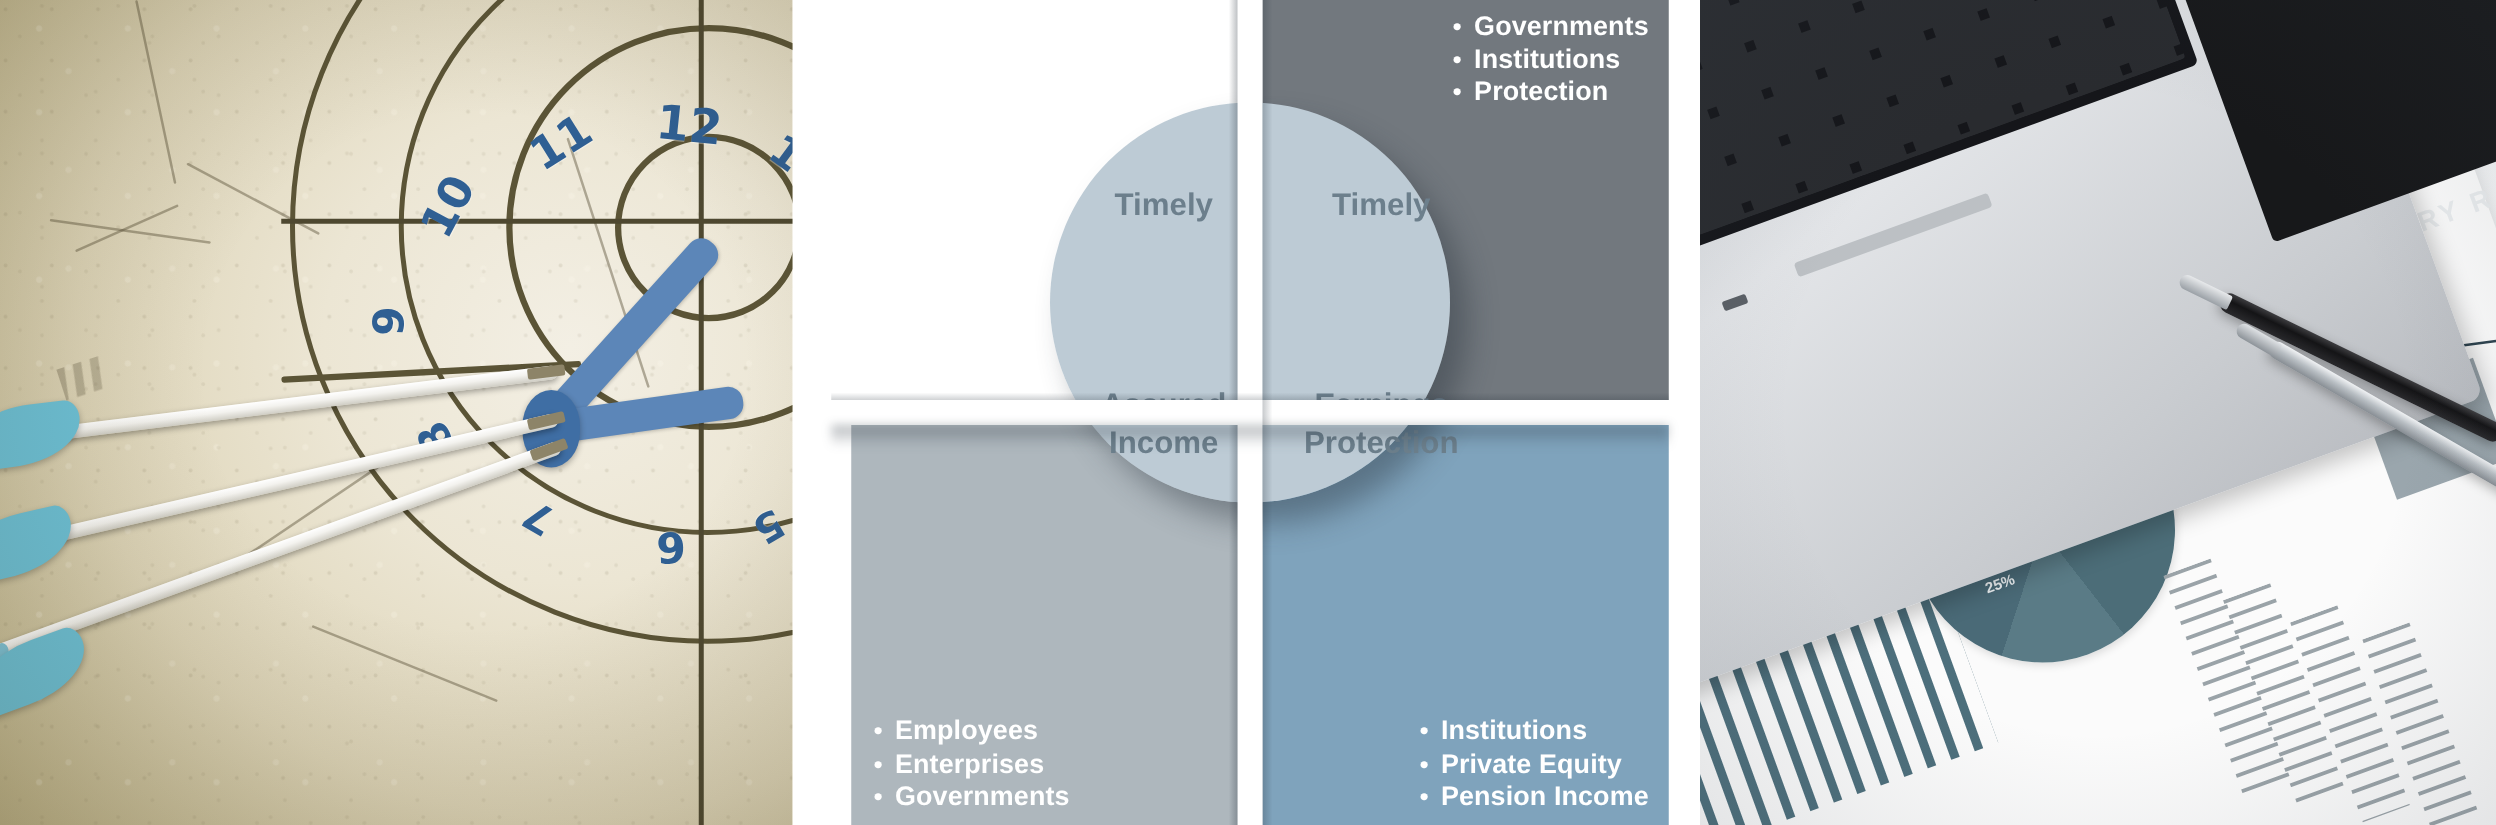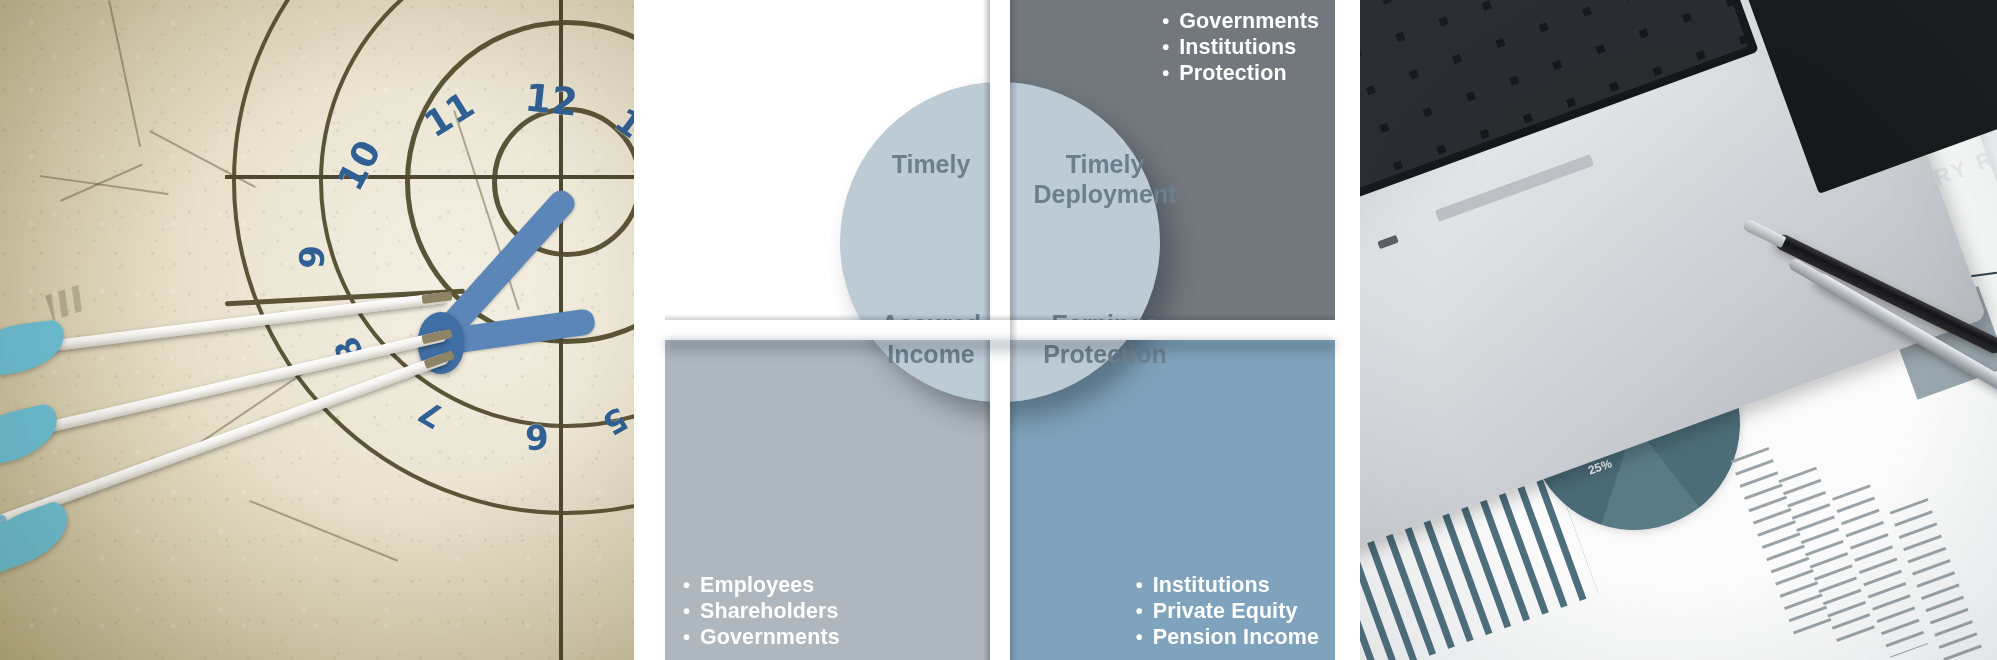--- a/index.html
+++ b/index.html
@@ -73,21 +73,21 @@
   .a2{left:-34px;top:330px;width:480px;height:11px;transform:rotate(-13deg);}
   .a3{left:-48px;top:352px;width:496px;height:11px;transform:rotate(-20deg);}
   .long-stick{position:absolute;left:225px;top:295px;width:240px;height:5px;background:#5b5436;transform:rotate(-3deg);border-radius:2px;}
   .photo-left .vign{position:absolute;inset:0;background:radial-gradient(ellipse at 60% 45%, transparent 40%, rgba(60,52,28,.22) 100%);}
 
   
   .diagram{position:absolute;left:665px;top:0;width:670px;height:660px;}
   .quad{position:absolute;width:325px;height:320px;box-sizing:border-box;}
   .q-tl{left:0;top:0;background:#74838d;}
   .q-tr{left:345px;top:0;background:#72787e;}
-  .q-bl{left:0;top:340px;background:#aeb7bd;}
+  .q-bl{left:16px;top:340px;background:#aeb7bd;}
   .q-br{left:345px;top:340px;background:#7fa3bc;}
 
   .bullets{position:absolute;list-style:none;margin:0;padding:0;color:#ffffff;
      font-weight:700;font-size:21.5px;line-height:1.21;letter-spacing:.1px;}
   .bullets li{white-space:nowrap;}
   .bullets li::before{content:"\2022";display:inline-block;width:17px;font-size:20px;}
   .b-tl{left:18px;top:8px;}
   .b-tr{right:16px;top:8px;text-align:left;}
   .b-bl{left:18px;bottom:10px;}
   .b-br{right:16px;bottom:10px;}
@@ -258,21 +258,21 @@
       <ul class="bullets b-tr">
         <li>Governments</li>
         <li>Institutions</li>
         <li>Protection</li>
       </ul>
     </div>
 
     <div class="quad q-bl">
       <ul class="bullets b-bl">
         <li>Employees</li>
-        <li>Shareholders</li>
+        <li>Enterprises</li>
         <li>Governments</li>
       </ul>
     </div>
 
     <div class="quad q-br">
       <ul class="bullets b-br">
         <li>Institutions</li>
         <li>Private Equity</li>
         <li>Pension Income</li>
       </ul>
@@ -283,21 +283,20 @@
 
     <div class="vgap"></div>
     <div class="vgap-r"></div>
     <div class="hgap"></div>
 
     <div class="circ-label cl-tl">
       <div>Timely</div>
     </div>
     <div class="circ-label cl-tr">
       <div>Timely</div>
-      <div>Deployment</div>
     </div>
     <div class="circ-label cl-bl">
       <div>Assured</div>
       <div>Income</div>
     </div>
     <div class="circ-label cl-br">
       <div>Earnings</div>
       <div>Protection</div>
     </div>
   </div>

